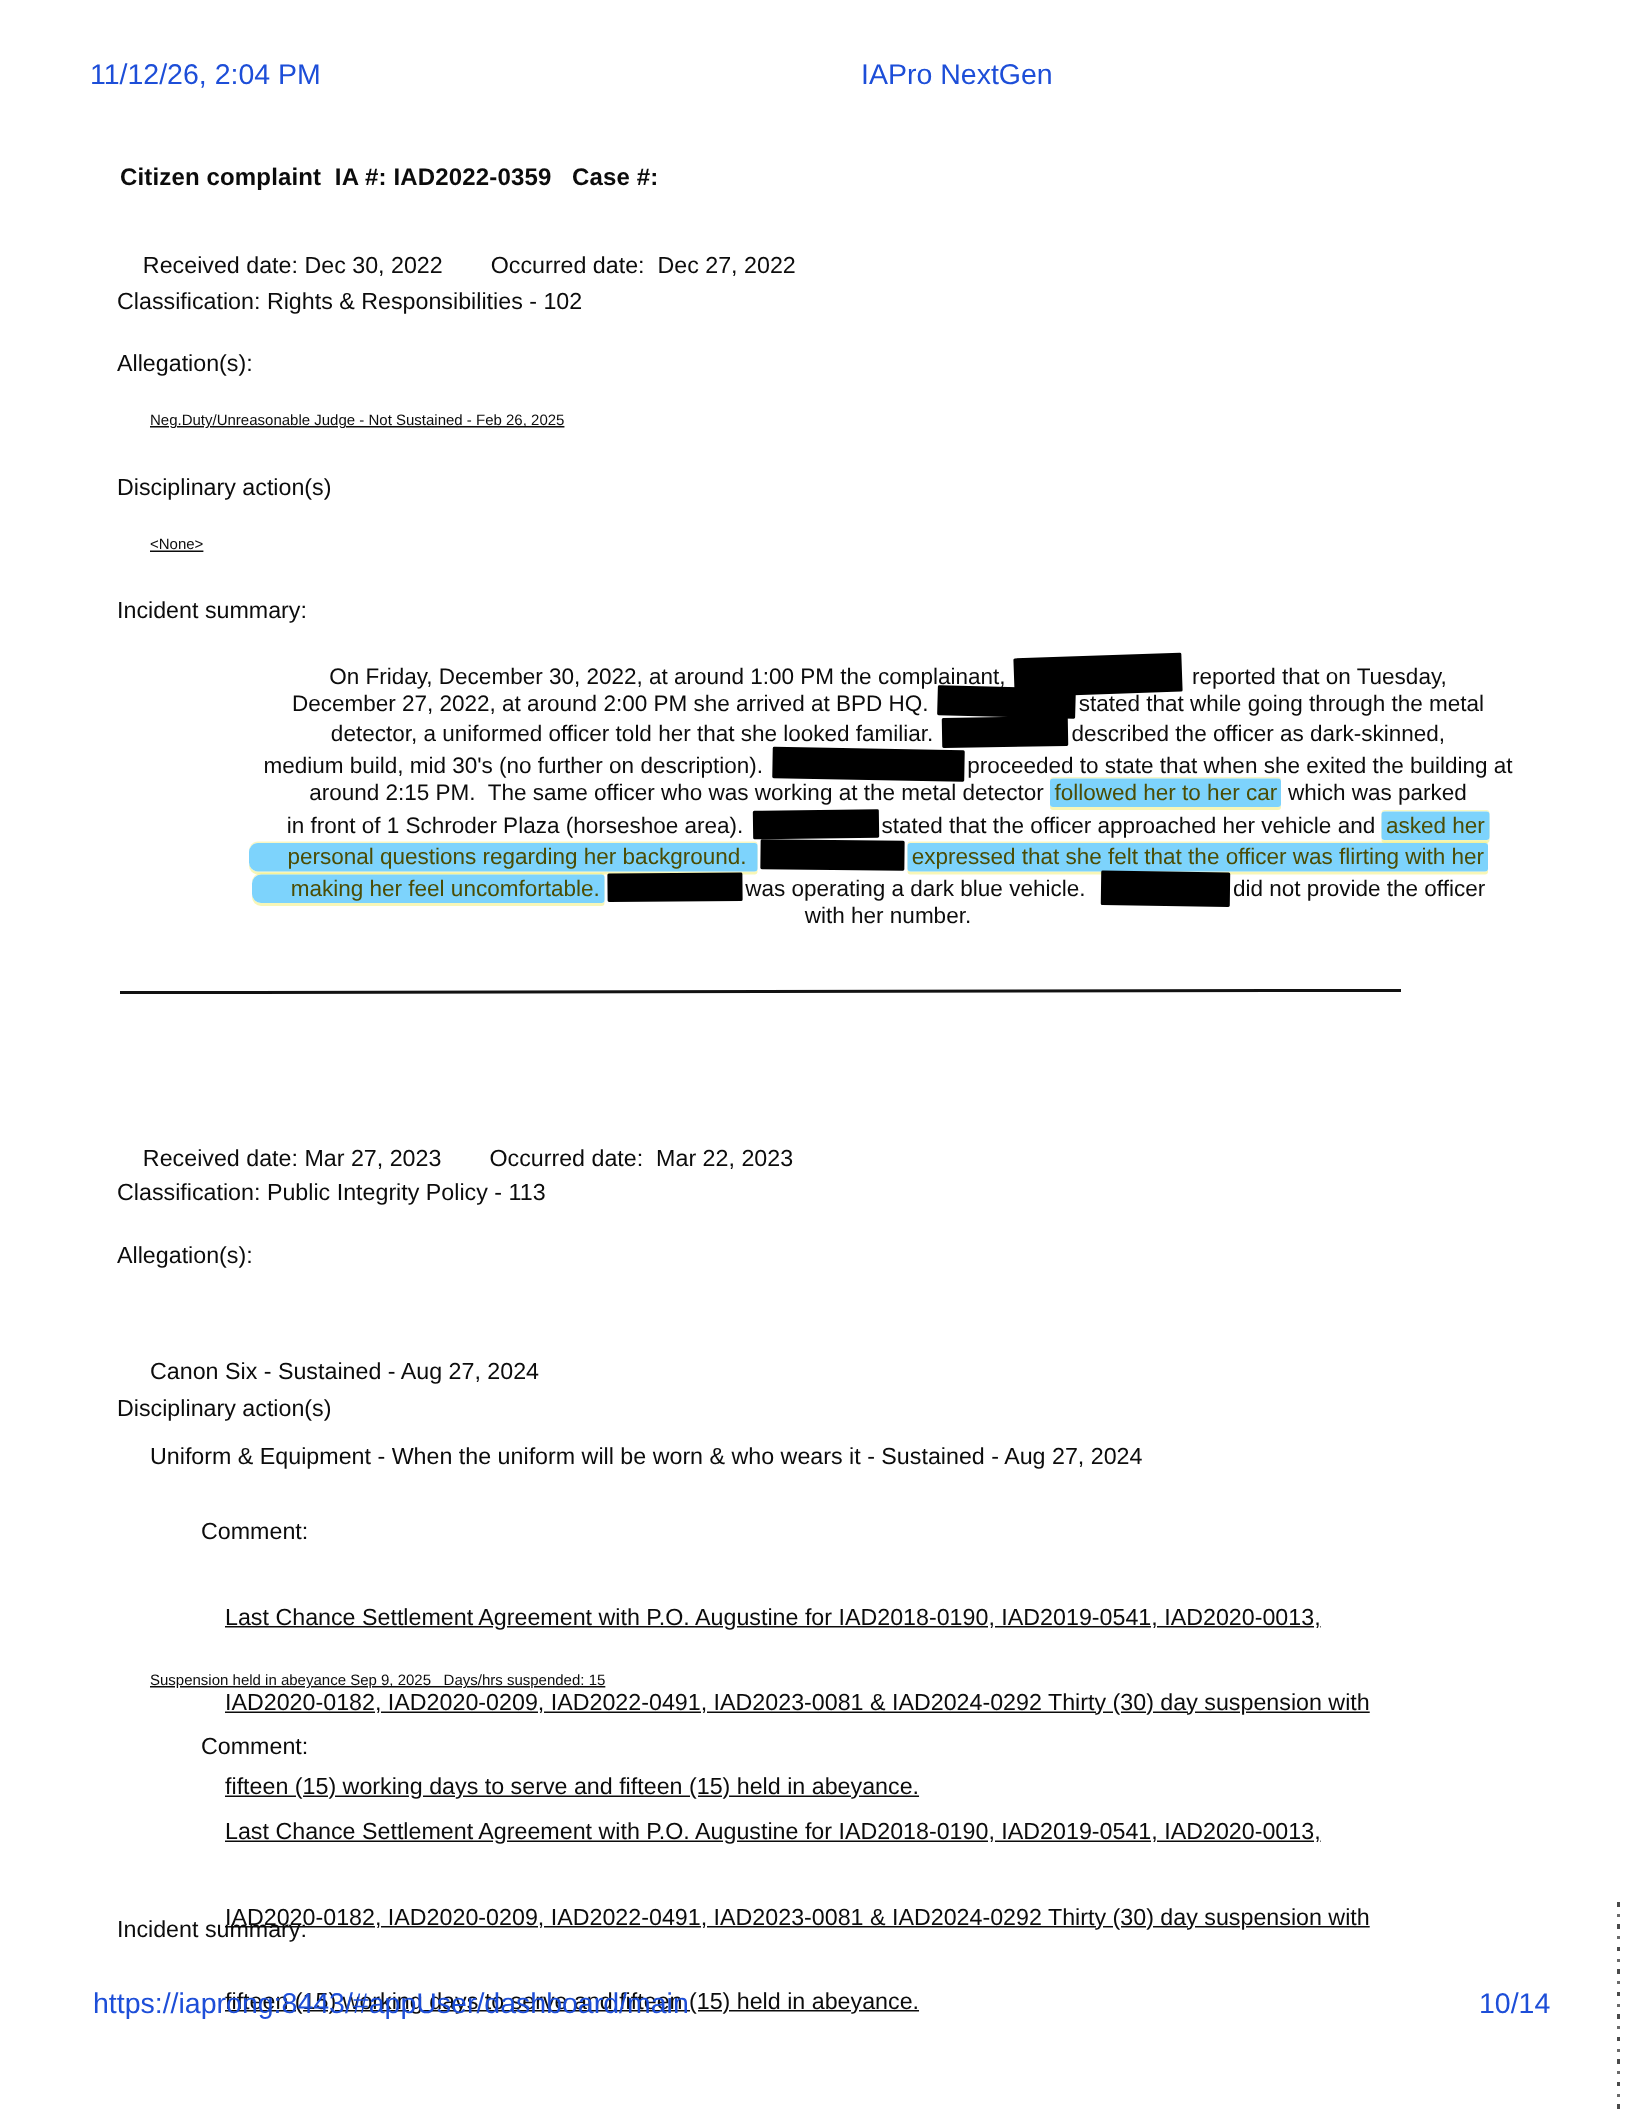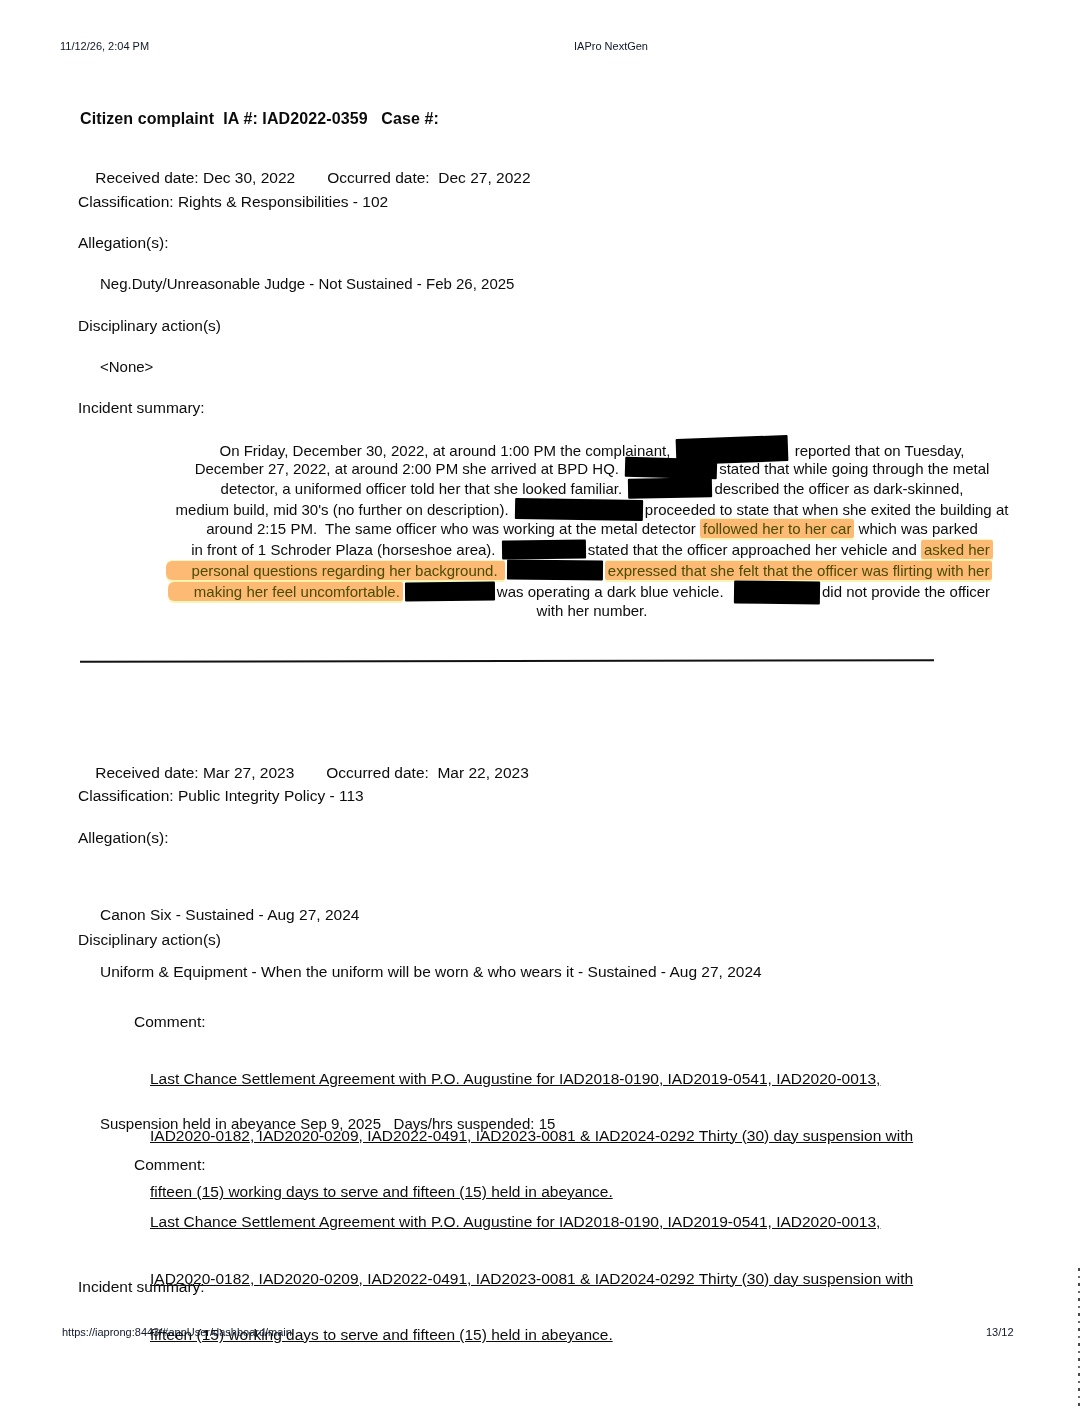--- a/index.html
+++ b/index.html
@@ -2,27 +2,27 @@
 <html><head>
 <meta charset="utf-8">
 <style>
   html,body{margin:0;padding:0;background:#ffffff;}
   .page{
     position:relative;width:1088px;height:1408px;background:#ffffff;overflow:hidden;
     font-family:"Liberation Sans","DejaVu Sans",sans-serif;color:#0c0c0c;
     -webkit-font-smoothing:antialiased;
   }
   .abs{position:absolute;white-space:pre-wrap;}
-  .meta{font-size:11px;color:#0f172a;}
+  .meta{font-size:19px;color:#1d4ed8;}
   .h1{font-size:16px;font-weight:bold;letter-spacing:.1px;}
   .body-text{font-size:15.5px;}
-  .indent-item{font-size:15px;}
+  .indent-item{font-size:10px;text-decoration:underline;}
   .summary{font-size:15px;}
   .sline{white-space:pre;line-height:20.5px;height:20.5px;text-align:center;}
-  .hl{background:#fdba74;color:#4b4c04;padding:1px 3px;border-radius:2px;
+  .hl{background:#7dd3fc;color:#4b4c04;padding:1px 3px;border-radius:2px;
       box-shadow:0 2px 0 rgba(240,238,123,.55),0 -1px 0 rgba(240,238,123,.45);}
   .hl-lead{margin-left:-26px;padding-left:26px;border-radius:6px 2px 2px 6px;}
   .redact{display:inline-block;background:#000;height:18px;vertical-align:-4px;margin:0 2px;border-radius:1px;}
   .comment-lines div{white-space:pre;line-height:20.5px;font-size:15.5px;text-decoration:underline;}
   .alleg-lines div{white-space:pre;line-height:20.5px;font-size:15.5px;}
   .rule{position:absolute;left:80px;top:660px;width:854px;height:2px;background:#121212;transform:rotate(-.1deg);}
   .scan-dots{
     position:absolute;left:1078px;top:1268px;width:2px;height:140px;
     background-image:repeating-linear-gradient(to bottom,#4a4a4a 0 3px,transparent 3px 8px,#6a6a6a 8px 10px,transparent 10px 15px);
   }
@@ -88,16 +88,16 @@
 
   <div class="abs comment-lines" style="top:1176px;left:150px">
     <div>Last Chance Settlement Agreement with P.O. Augustine for IAD2018-0190, IAD2019-0541, IAD2020-0013,</div>
     <div>IAD2020-0182, IAD2020-0209, IAD2022-0491, IAD2023-0081 &amp; IAD2024-0292 Thirty (30) day suspension with</div>
     <div>fifteen (15) working days to serve and fifteen (15) held in abeyance.</div>
   </div>
 
   <div class="abs body-text" style="top:1278px;left:78px">Incident summary:</div>
 
   <div class="abs meta" style="top:1326px;left:62px">https://iaprong:8443/#appUser/dashboard/main</div>
-  <div class="abs meta" style="top:1326px;left:986px">13/12</div>
+  <div class="abs meta" style="top:1326px;left:986px">10/14</div>
 
   <div class="scan-dots"></div>
 </div>
 
 </body></html>

